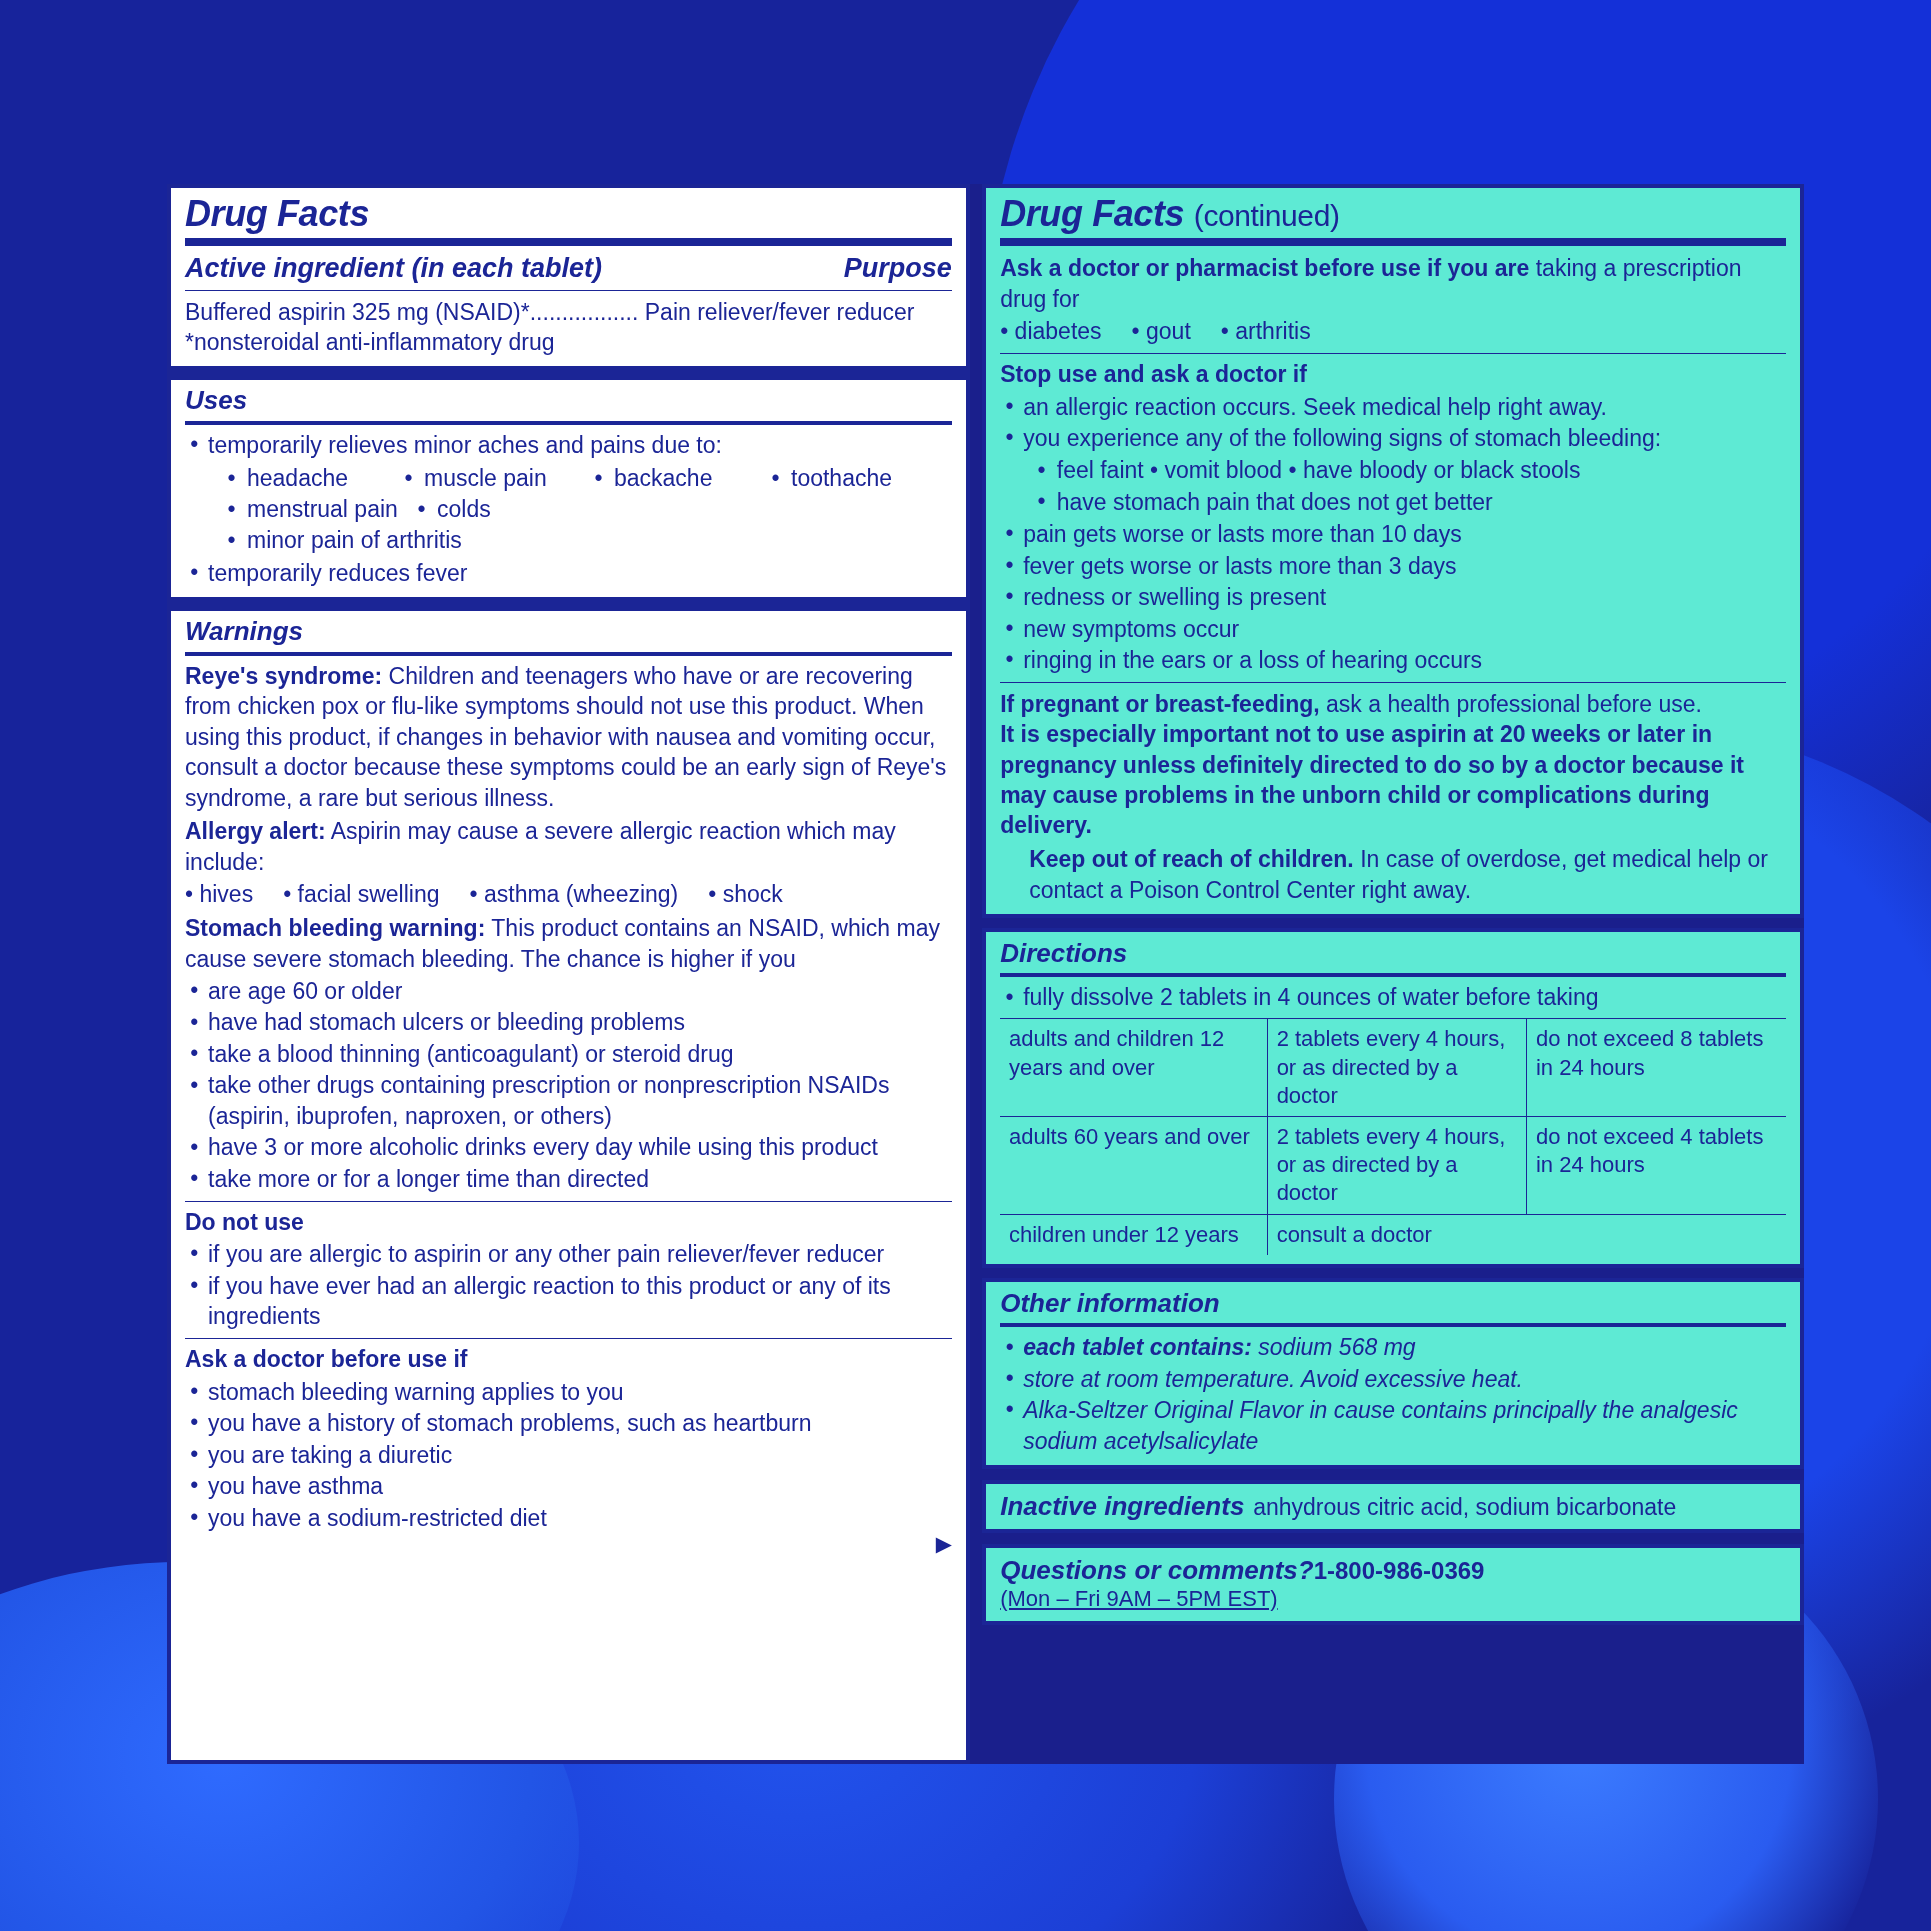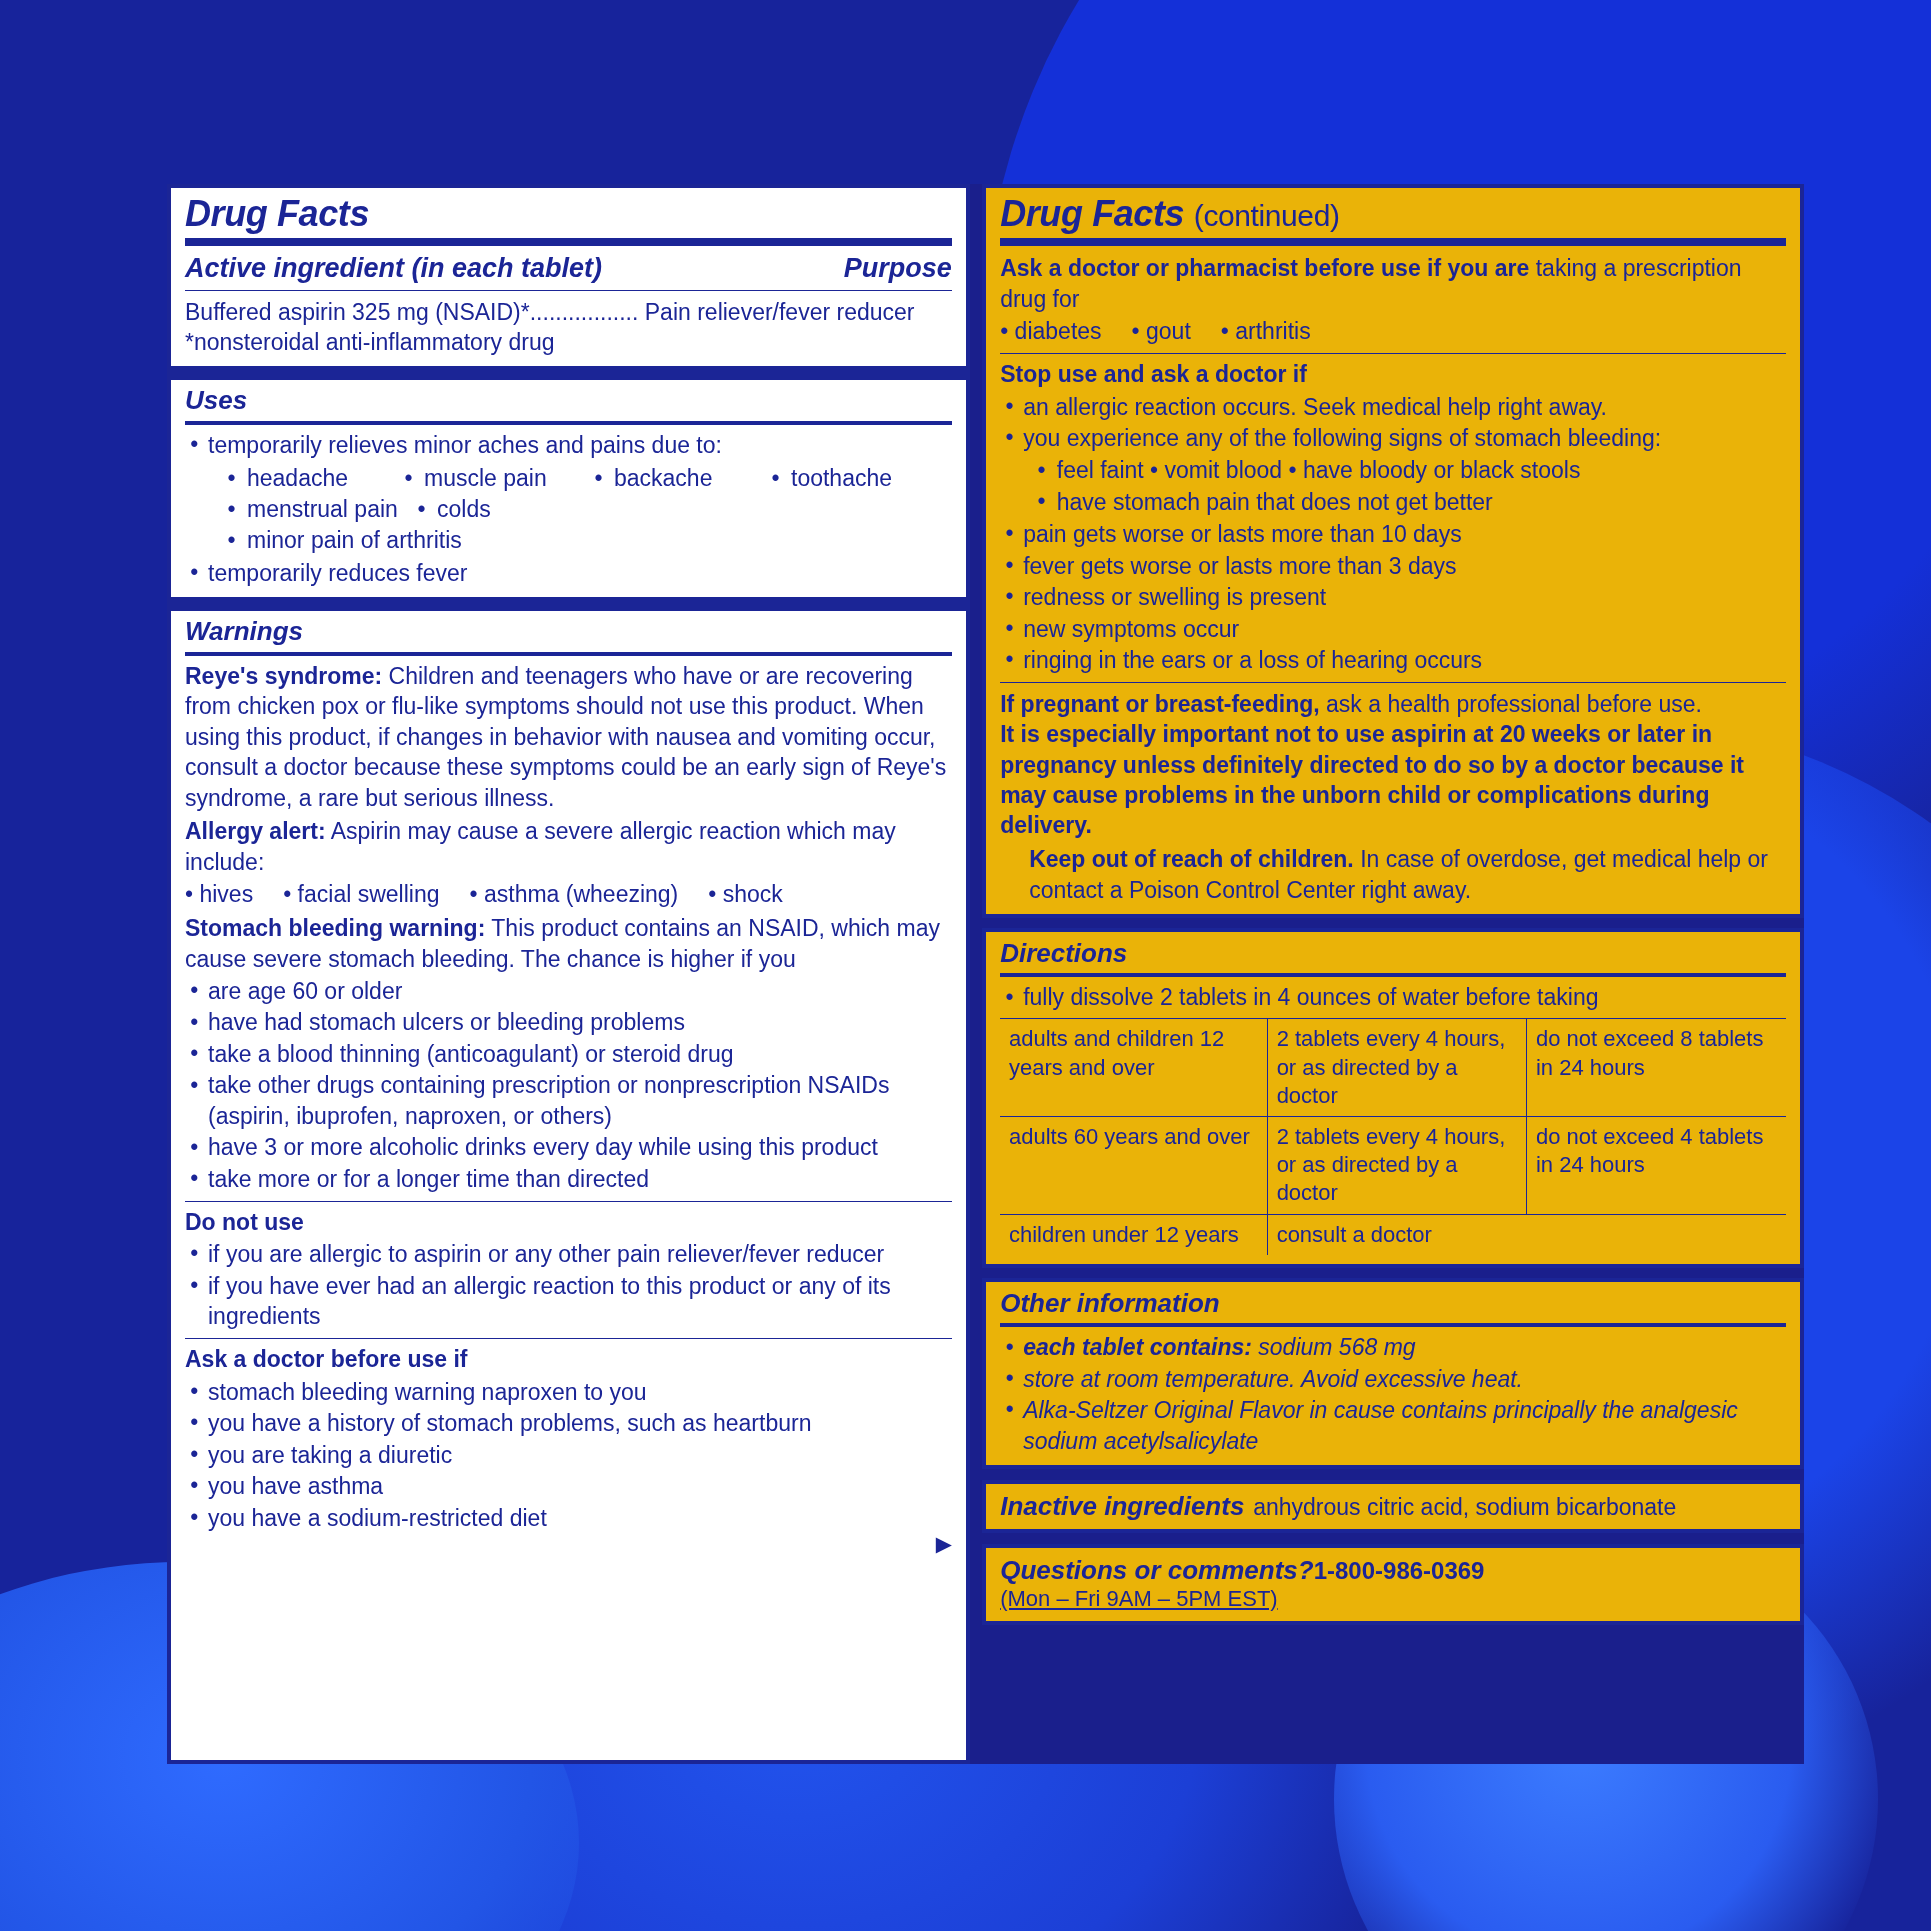--- a/index.html
+++ b/index.html
@@ -72,21 +72,21 @@
   }
   .col-right {
     width: 822px;
     display: flex;
     flex-direction: column;
     gap: 10.5px;
     background: transparent;
     border: none;
   }
   .rbox {
-    background: #eab308;
+    background: #5eead4;
     border: 4.4px solid #1b2596;
     box-sizing: border-box;
   }
 
   .pad { padding: 5.3px 14px 8.8px 14px; }
 
   .title {
     font-style: italic;
     font-weight: bold;
     font-size: 36px;
@@ -306,21 +306,21 @@
         <div class="rule-thin"></div>
         <div class="h-bold" style="margin-top:6.1px;">Do not use</div>
         <ul class="b">
           <li>if you are allergic to aspirin or any other pain reliever/fever reducer</li>
           <li>if you have ever had an allergic reaction to this product or any of its ingredients</li>
         </ul>
 
         <div class="rule-thin"></div>
         <div class="h-bold" style="margin-top:6.1px;">Ask a doctor before use if</div>
         <ul class="b">
-          <li>stomach bleeding warning naproxen to you</li>
+          <li>stomach bleeding warning applies to you</li>
           <li>you have a history of stomach problems, such as heartburn</li>
           <li>you are taking a diuretic</li>
           <li>you have asthma</li>
           <li>you have a sodium-restricted diet</li>
         </ul>
         <div class="arrow">▶</div>
       </div>
     </div>
 
     <div class="col-right">

